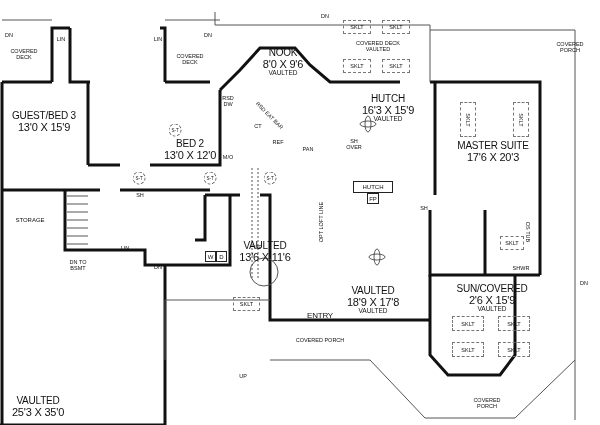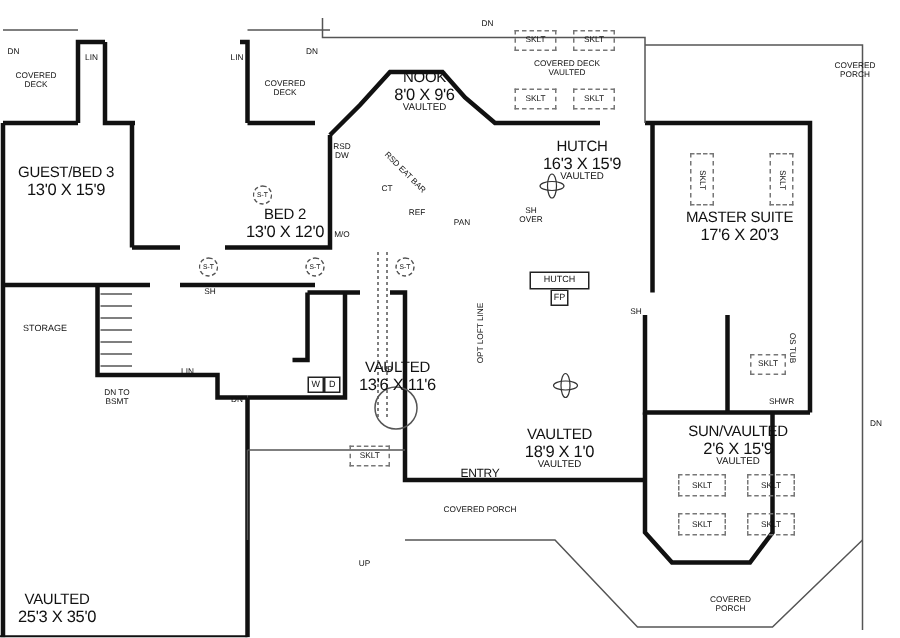--- a/index.html
+++ b/index.html
@@ -93,25 +93,25 @@
 <div class="lbl" style="left:493px;top:152px">
   <div class="room">MASTER SUITE</div>
   <div class="dim">17'6 X 20'3</div>
 </div>
 <div class="lbl" style="left:265px;top:252px">
   <div class="room">VAULTED</div>
   <div class="dim">13'6 X 11'6</div>
 </div>
 <div class="lbl" style="left:373px;top:300px">
   <div class="room">VAULTED</div>
-  <div class="dim">18'9 X 1'0</div>
+  <div class="dim">18'9 X 17'8</div>
   <div class="sub">VAULTED</div>
 </div>
 <div class="lbl" style="left:492px;top:298px">
-  <div class="room">SUN/VAULTED</div>
+  <div class="room">SUN/COVERED</div>
   <div class="dim">2'6 X 15'9</div>
   <div class="sub">VAULTED</div>
 </div>
 <div class="lbl" style="left:38px;top:407px">
   <div class="room">VAULTED</div>
   <div class="dim">25'3 X 35'0</div>
 </div>
 <div class="lbl room" style="left:320px;top:316px;font-size:8px">ENTRY</div>
 <div class="lbl tiny" style="left:30px;top:220px;font-size:6px">STORAGE</div>
 

